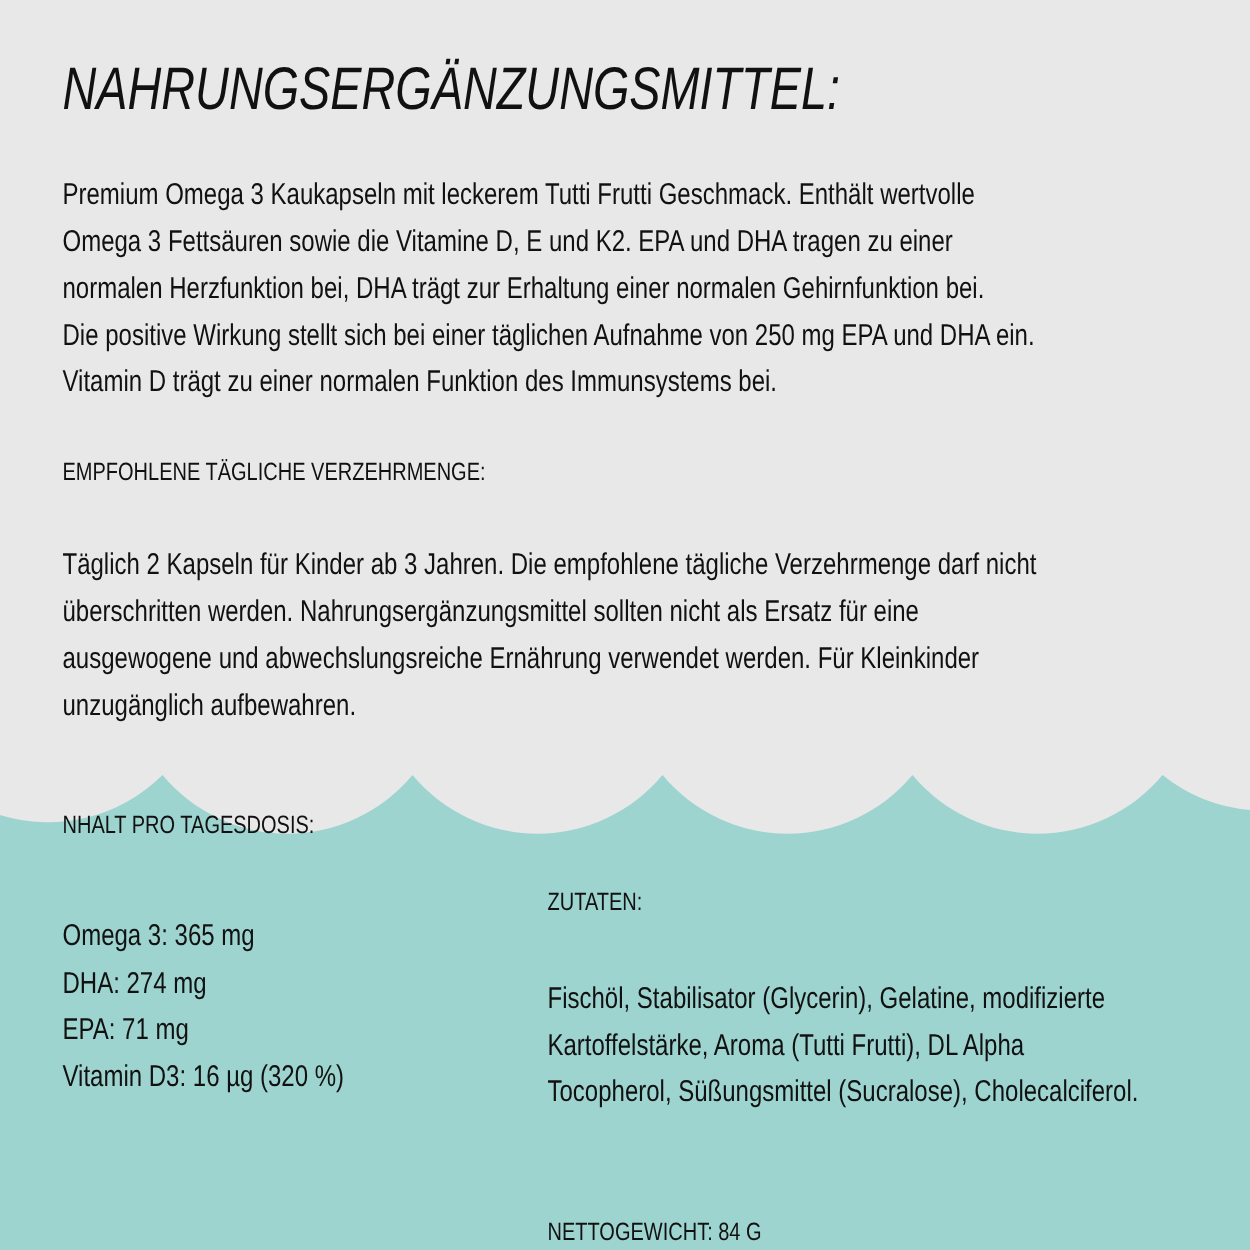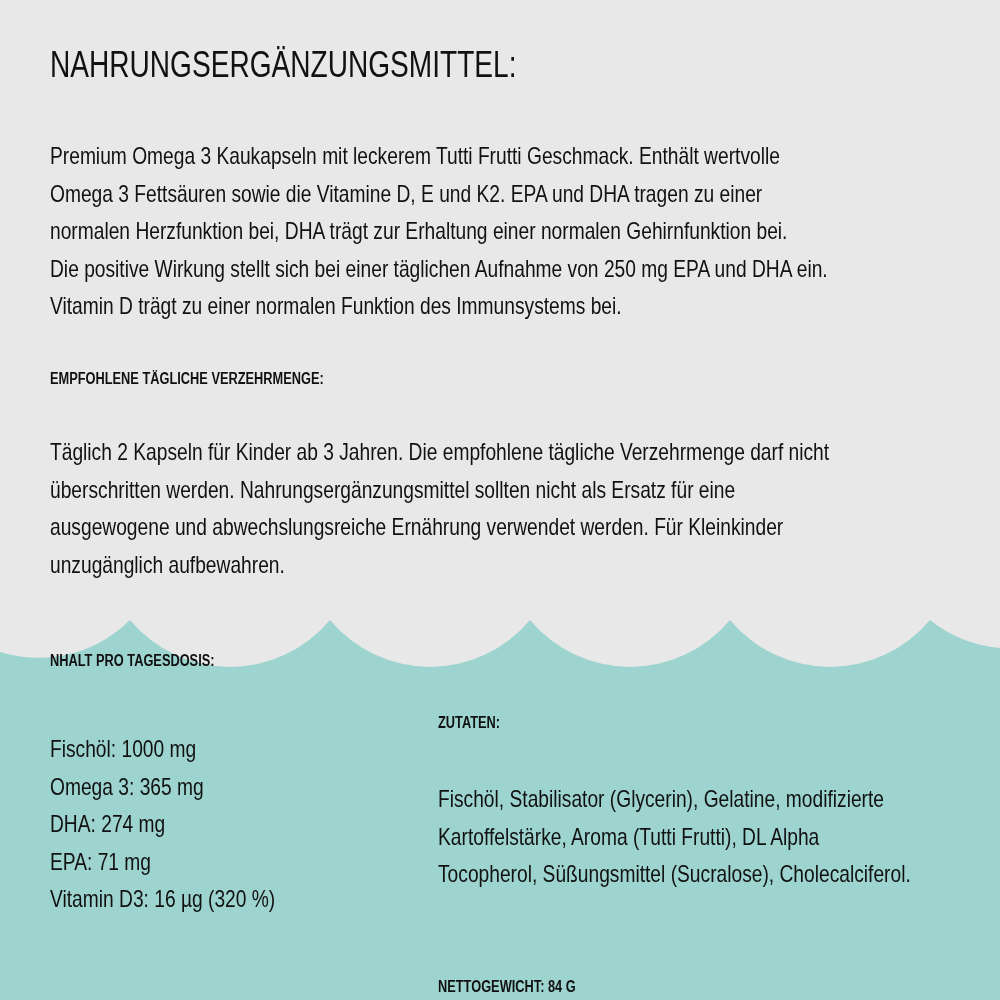--- a/index.html
+++ b/index.html
@@ -31,33 +31,33 @@
       transform-origin: left top;
     }
     .condensed {
       display: inline-block;
       transform: scaleX(0.78);
       transform-origin: left center;
     }
     .title {
       left: 50px;
       top: 44px;
-      font-size: 36px;
+      font-size: 48px;
       letter-spacing: 0px;
+      font-style: italic;
     }
     .para {
       left: 50px;
       font-size: 24px;
       line-height: 37.5px;
     }
     .heading {
       left: 50px;
-      font-size: 16px;
+      font-size: 20px;
       line-height: 37.5px;
-      font-weight: bold;
     }
     .line { display: block; height: 37.5px; }
     .line .condensed { transform: scaleX(0.80); }
   </style>
 </head>
 <body>
 
 <svg class="wave-bg" viewBox="0 0 1000 1000" xmlns="http://www.w3.org/2000/svg">
   <path fill="#9dd4cf" d="M0,652
            A130,130 0 0 0 130,620
@@ -90,21 +90,20 @@
   <span class="line"><span class="condensed">überschritten werden. Nahrungsergänzungsmittel sollten nicht als Ersatz für eine</span></span>
   <span class="line"><span class="condensed">ausgewogene und abwechslungsreiche Ernährung verwendet werden. Für Kleinkinder</span></span>
   <span class="line"><span class="condensed">unzugänglich aufbewahren.</span></span>
 </div>
 
 <div class="text heading" style="top:618px;margin-top:24px;">
   <span class="line"><span class="condensed">NHALT PRO TAGESDOSIS:</span></span>
 </div>
 
 <div class="text para" style="top:730px;">
-  <span class="line"><span class="condensed">Fischöl: 1000 mg</span></span>
   <span class="line"><span class="condensed">Omega 3: 365 mg</span></span>
   <span class="line"><span class="condensed">DHA: 274 mg</span></span>
   <span class="line"><span class="condensed">EPA: 71 mg</span></span>
   <span class="line"><span class="condensed">Vitamin D3: 16 µg (320 %)</span></span>
 </div>
 
 <div class="text heading" style="left:438px; top:704px;">
   <span class="line"><span class="condensed">ZUTATEN:</span></span>
 </div>
 

